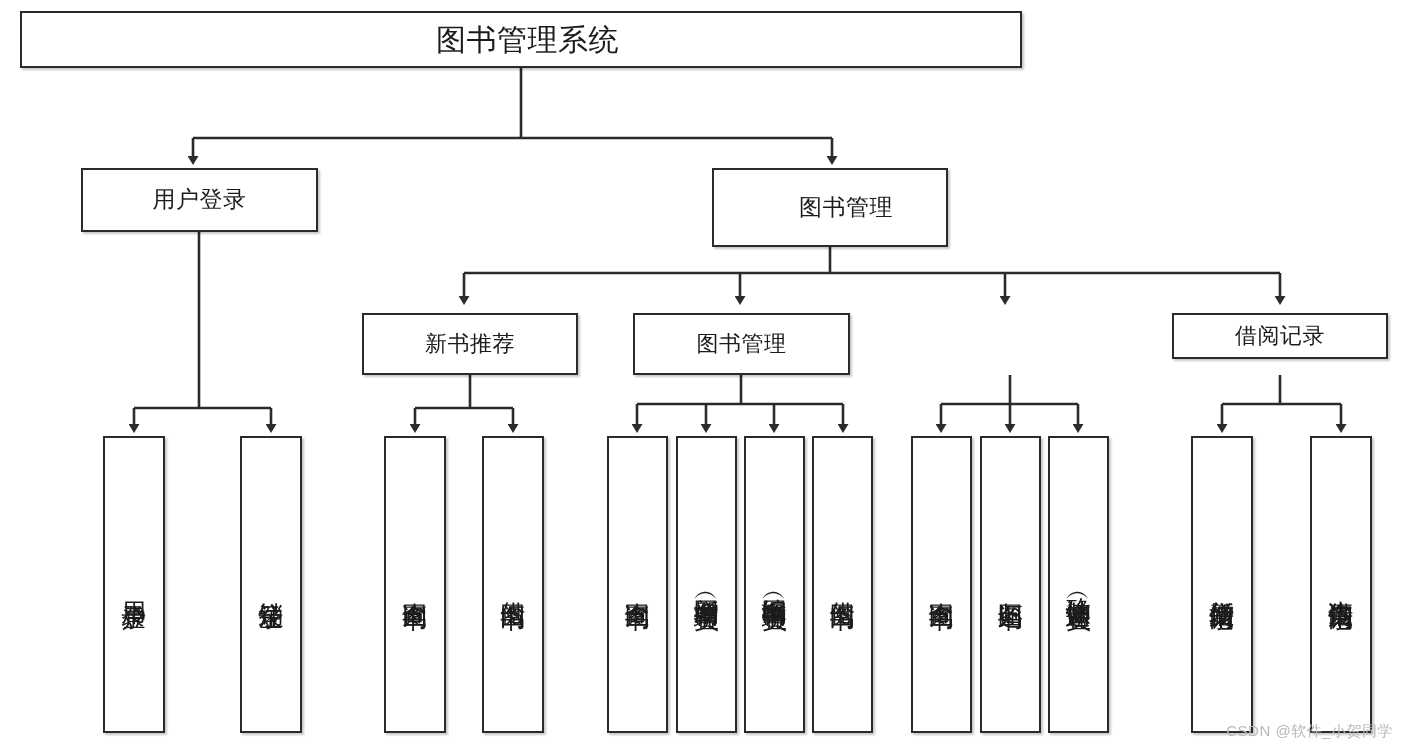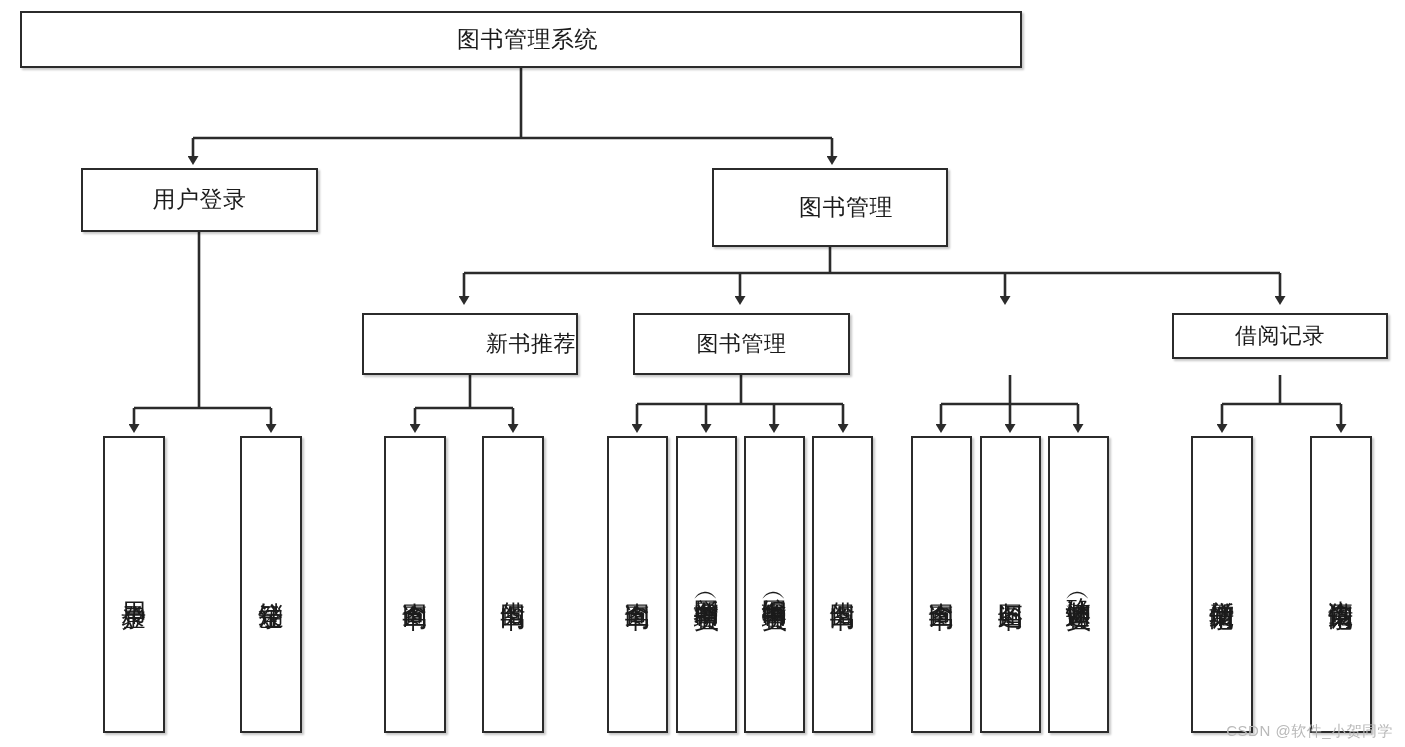--- a/index.html
+++ b/index.html
@@ -35,21 +35,21 @@
     align-items: center;
     justify-content: center;
     color: #1b1b1b;
   }
   .node .label {
     display: block;
     text-align: center;
     line-height: 1.18;
     letter-spacing: 0.5px;
   }
-  .node.level0 { font-size: 23px; padding-left: 13px; }
+  .node.level0 { font-size: 30px; padding-left: 13px; }
   .node.level1 { font-size: 23px; }
   .node.level2 { font-size: 22px; }
   .node.leaf {
     align-items: center;
     justify-content: center;
   }
   .node.leaf .label {
     writing-mode: vertical-rl;
     text-orientation: upright;
     font-size: 25px;
@@ -127,21 +127,21 @@
     <span class="label">图书管理系统</span>
   </div>
 
   <div class="node level1" style="left:81px; top:168px; width:237px; height:64px;">
     <span class="label">用户登录</span>
   </div>
   <div class="node level1" style="left:712px; top:168px; width:236px; height:79px;padding-left:32px;">
     <span class="label">图书管理</span>
   </div>
 
-  <div class="node level2" style="left:362px; top:313px; width:216px; height:62px;justify-content:flex-end;">
+  <div class="node level2" style="left:362px; top:313px; width:216px; height:62px;">
     <span class="label">新书推荐</span>
   </div>
   <div class="node level2" style="left:633px; top:313px; width:217px; height:62px;">
     <span class="label">图书管理</span>
   </div>
   <div class="node level2" style="left:1172px; top:313px; width:216px; height:46px;">
     <span class="label">借阅记录</span>
   </div>
 
   <div class="node leaf" style="left:103px; top:436px; width:62px; height:297px;">

